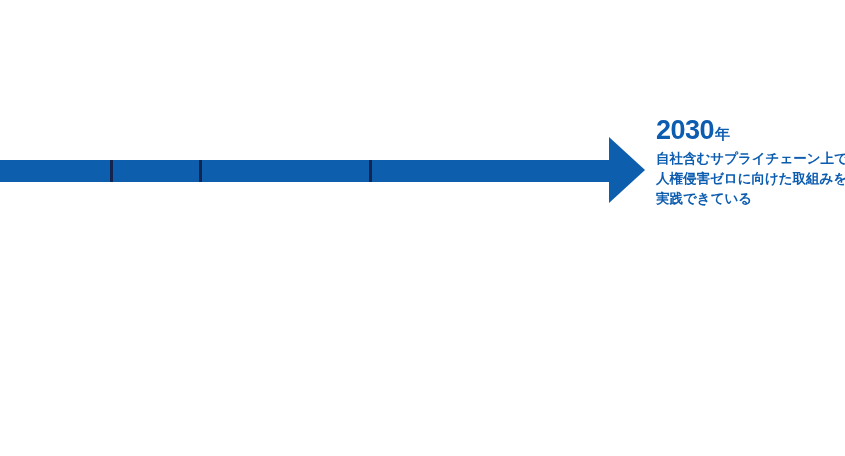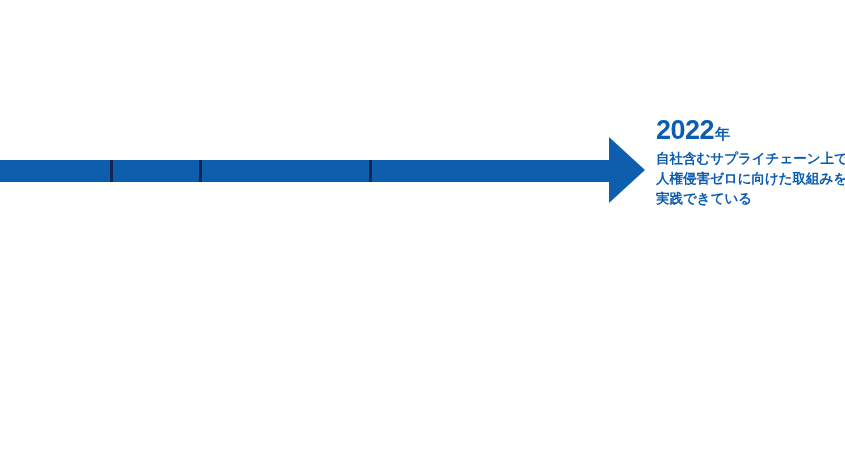--- a/index.html
+++ b/index.html
@@ -79,21 +79,21 @@
   <div>
     <div class="shaft"></div>
     <div class="divider div1"></div>
     <div class="divider div2"></div>
     <div class="divider div3"></div>
     <div class="head"></div>
   </div>
 
   <div class="goal">
     <div class="year">
-      <span class="year-num">2022</span><span class="year-suffix">年</span>
+      <span class="year-num">2030</span><span class="year-suffix">年</span>
     </div>
     <div class="desc">
       <div class="desc-line">自社含むサプライチェーン上で</div>
       <div class="desc-line">人権侵害ゼロに向けた取組みを</div>
       <div class="desc-line">実践できている</div>
     </div>
   </div>
 
 </div>
 

